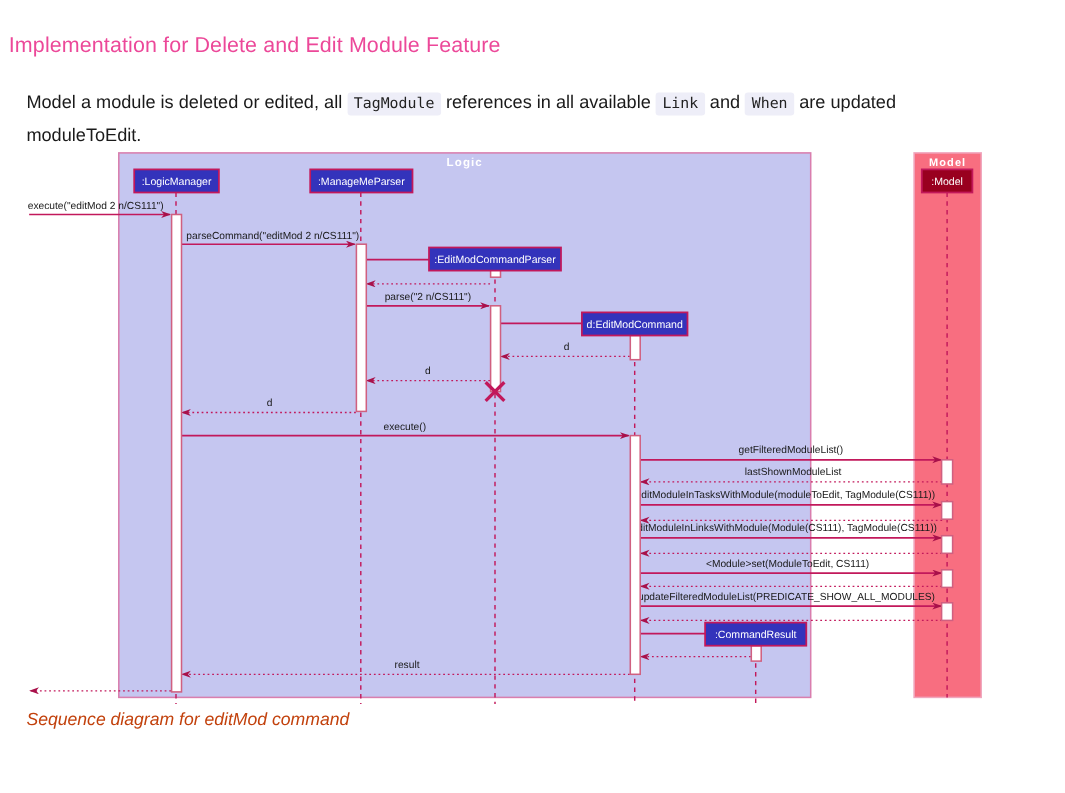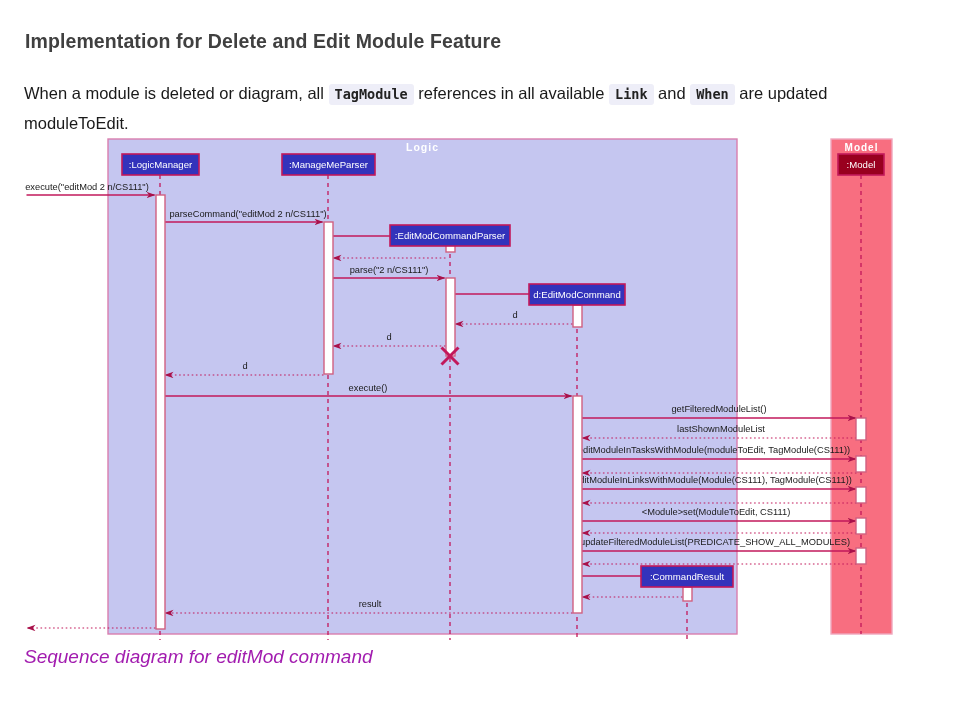--- a/index.html
+++ b/index.html
@@ -11,76 +11,75 @@
     width: 968px;
     height: 721px;
     position: relative;
     font-family: "Liberation Sans", sans-serif;
     overflow: hidden;
   }
 
   
   #page-title {
     position: absolute;
-    left: 25px;
+    left: 8px;
     top: 17px;
     font-size: 19.5px;
-    color: #404040;
-    font-weight: bold;
+    color: #ec4899;
+    font-weight: normal;
     letter-spacing: 0.1px;
     white-space: nowrap;
   }
   #intro-paragraph {
     position: absolute;
     left: 24px;
     top: 62px;
     width: 890px;
     font-size: 16.5px;
     color: #1a1a1a;
     line-height: 29px;
   }
   .code-chip {
     font-family: "DejaVu Sans Mono", monospace;
     font-size: 13.5px;
     background: #eeeef8;
     color: #222;
     padding: 2px 6px 3px 6px;
     border-radius: 3px;
     white-space: nowrap;
-    font-weight: bold;
   }
 
   
   #diagram {
     position: absolute;
     left: 0;
     top: 0;
     width: 968px;
     height: 721px;
   }
 
   
   #diagram-caption {
     position: absolute;
     left: 24px;
     top: 646px;
-    font-size: 19px;
+    font-size: 16px;
     font-style: italic;
-    color: #a21caf;
+    color: #c2410c;
     white-space: nowrap;
   }
 
   svg text { font-family: "Liberation Sans", sans-serif; }
 </style>
 </head>
 <body>
 
 <h1 id="page-title">Implementation for Delete and Edit Module Feature</h1>
 
-<p id="intro-paragraph"><span>When a module is deleted or diagram, all </span><span class="code-chip">TagModule</span><span> references in all available </span><span class="code-chip">Link</span><span> and </span><span class="code-chip">When</span><span> are updated moduleToEdit.</span></p>
+<p id="intro-paragraph"><span>Model a module is deleted or edited, all </span><span class="code-chip">TagModule</span><span> references in all available </span><span class="code-chip">Link</span><span> and </span><span class="code-chip">When</span><span> are updated moduleToEdit.</span></p>
 
 <svg id="diagram" viewBox="0 0 968 721" width="968" height="721">
   <defs>
     <marker id="arrowSolid" markerWidth="9" markerHeight="9" refX="8" refY="3.2" orient="auto" markerUnits="userSpaceOnUse">
       <path d="M0,0 L9,3.2 L0,6.4 L2.6,3.2 z" fill="#a8114a"></path>
     </marker>
     <marker id="arrowSolidL" markerWidth="9" markerHeight="9" refX="8" refY="3.2" orient="auto" markerUnits="userSpaceOnUse">
       <path d="M0,0 L9,3.2 L0,6.4 L2.6,3.2 z" fill="#a8114a"></path>
     </marker>
   </defs>

